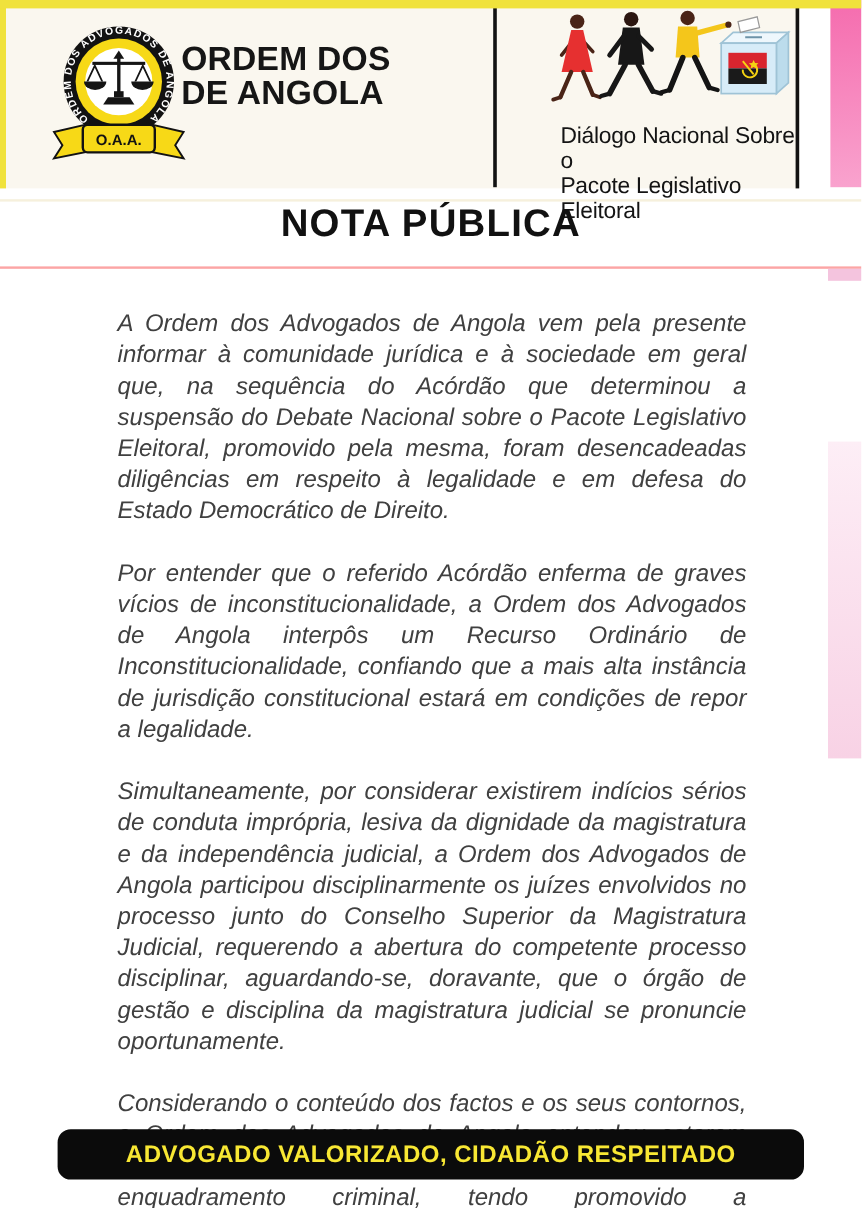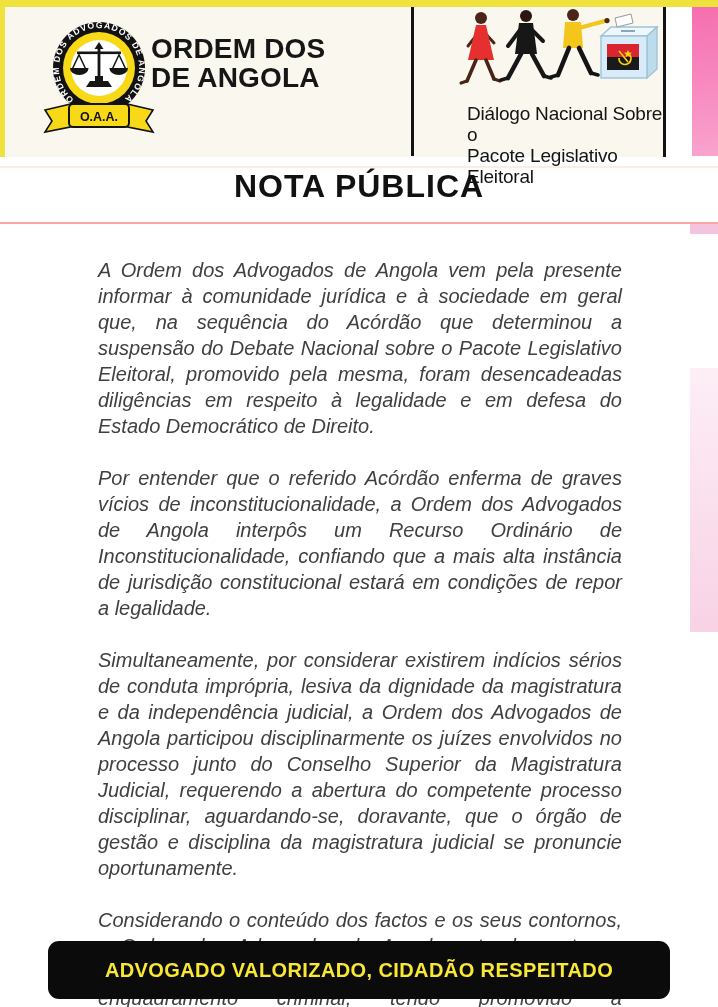--- a/index.html
+++ b/index.html
@@ -54,21 +54,21 @@
     margin:0 0 26px 0;font-size:20px;line-height:26px;text-align:justify;
     color:#404040;
     font-style:italic;
   }
   .pink-strip-mid{
     position:absolute;left:690px;top:368px;width:28px;height:264px;
     background:linear-gradient(180deg,#fdeef6 0%,#f8d2e5 100%);
   }
   
   .footer-bar{
-    position:absolute;left:48px;top:941px;width:622px;height:58px;
+    position:absolute;left:48px;top:941px;width:622px;height:42px;
     background:#0b0b0b;border-radius:11px;
     display:flex;align-items:center;justify-content:center;
   }
   .footer-bar span{
     color:#f8e733;font-size:20px;font-weight:700;letter-spacing:0.4px;
   }
 </style>
 </head>
 <body>
 

